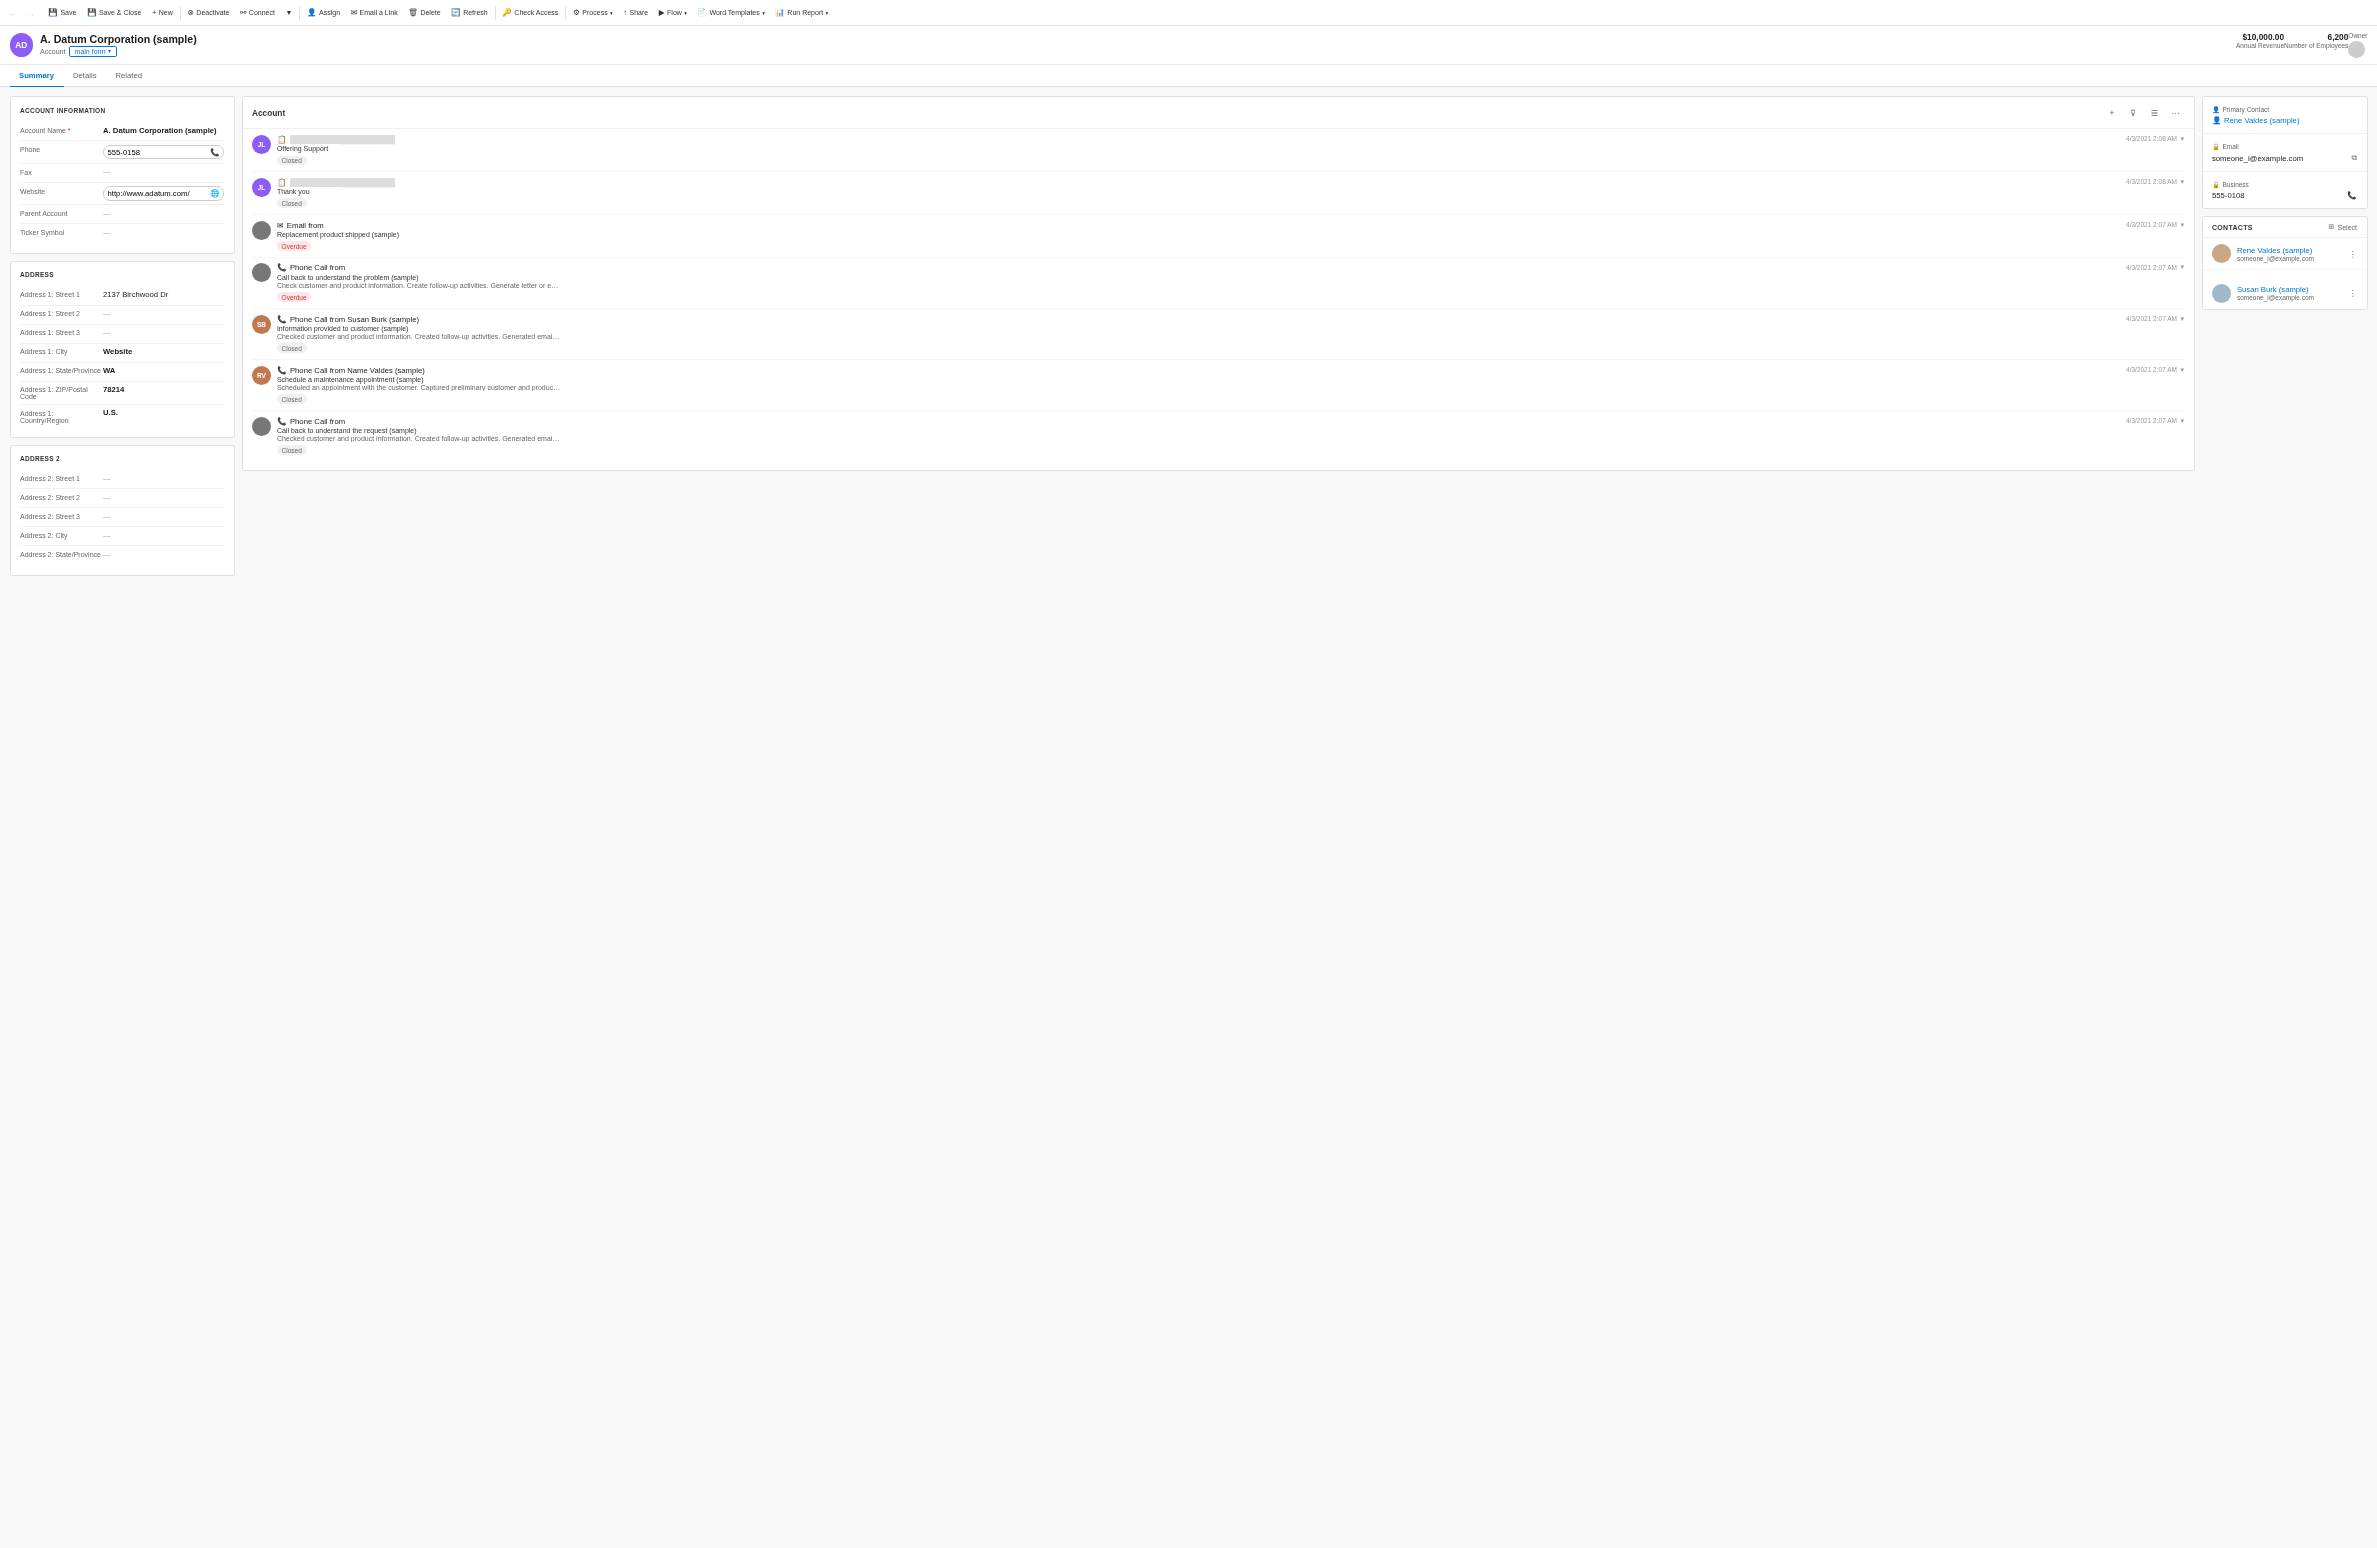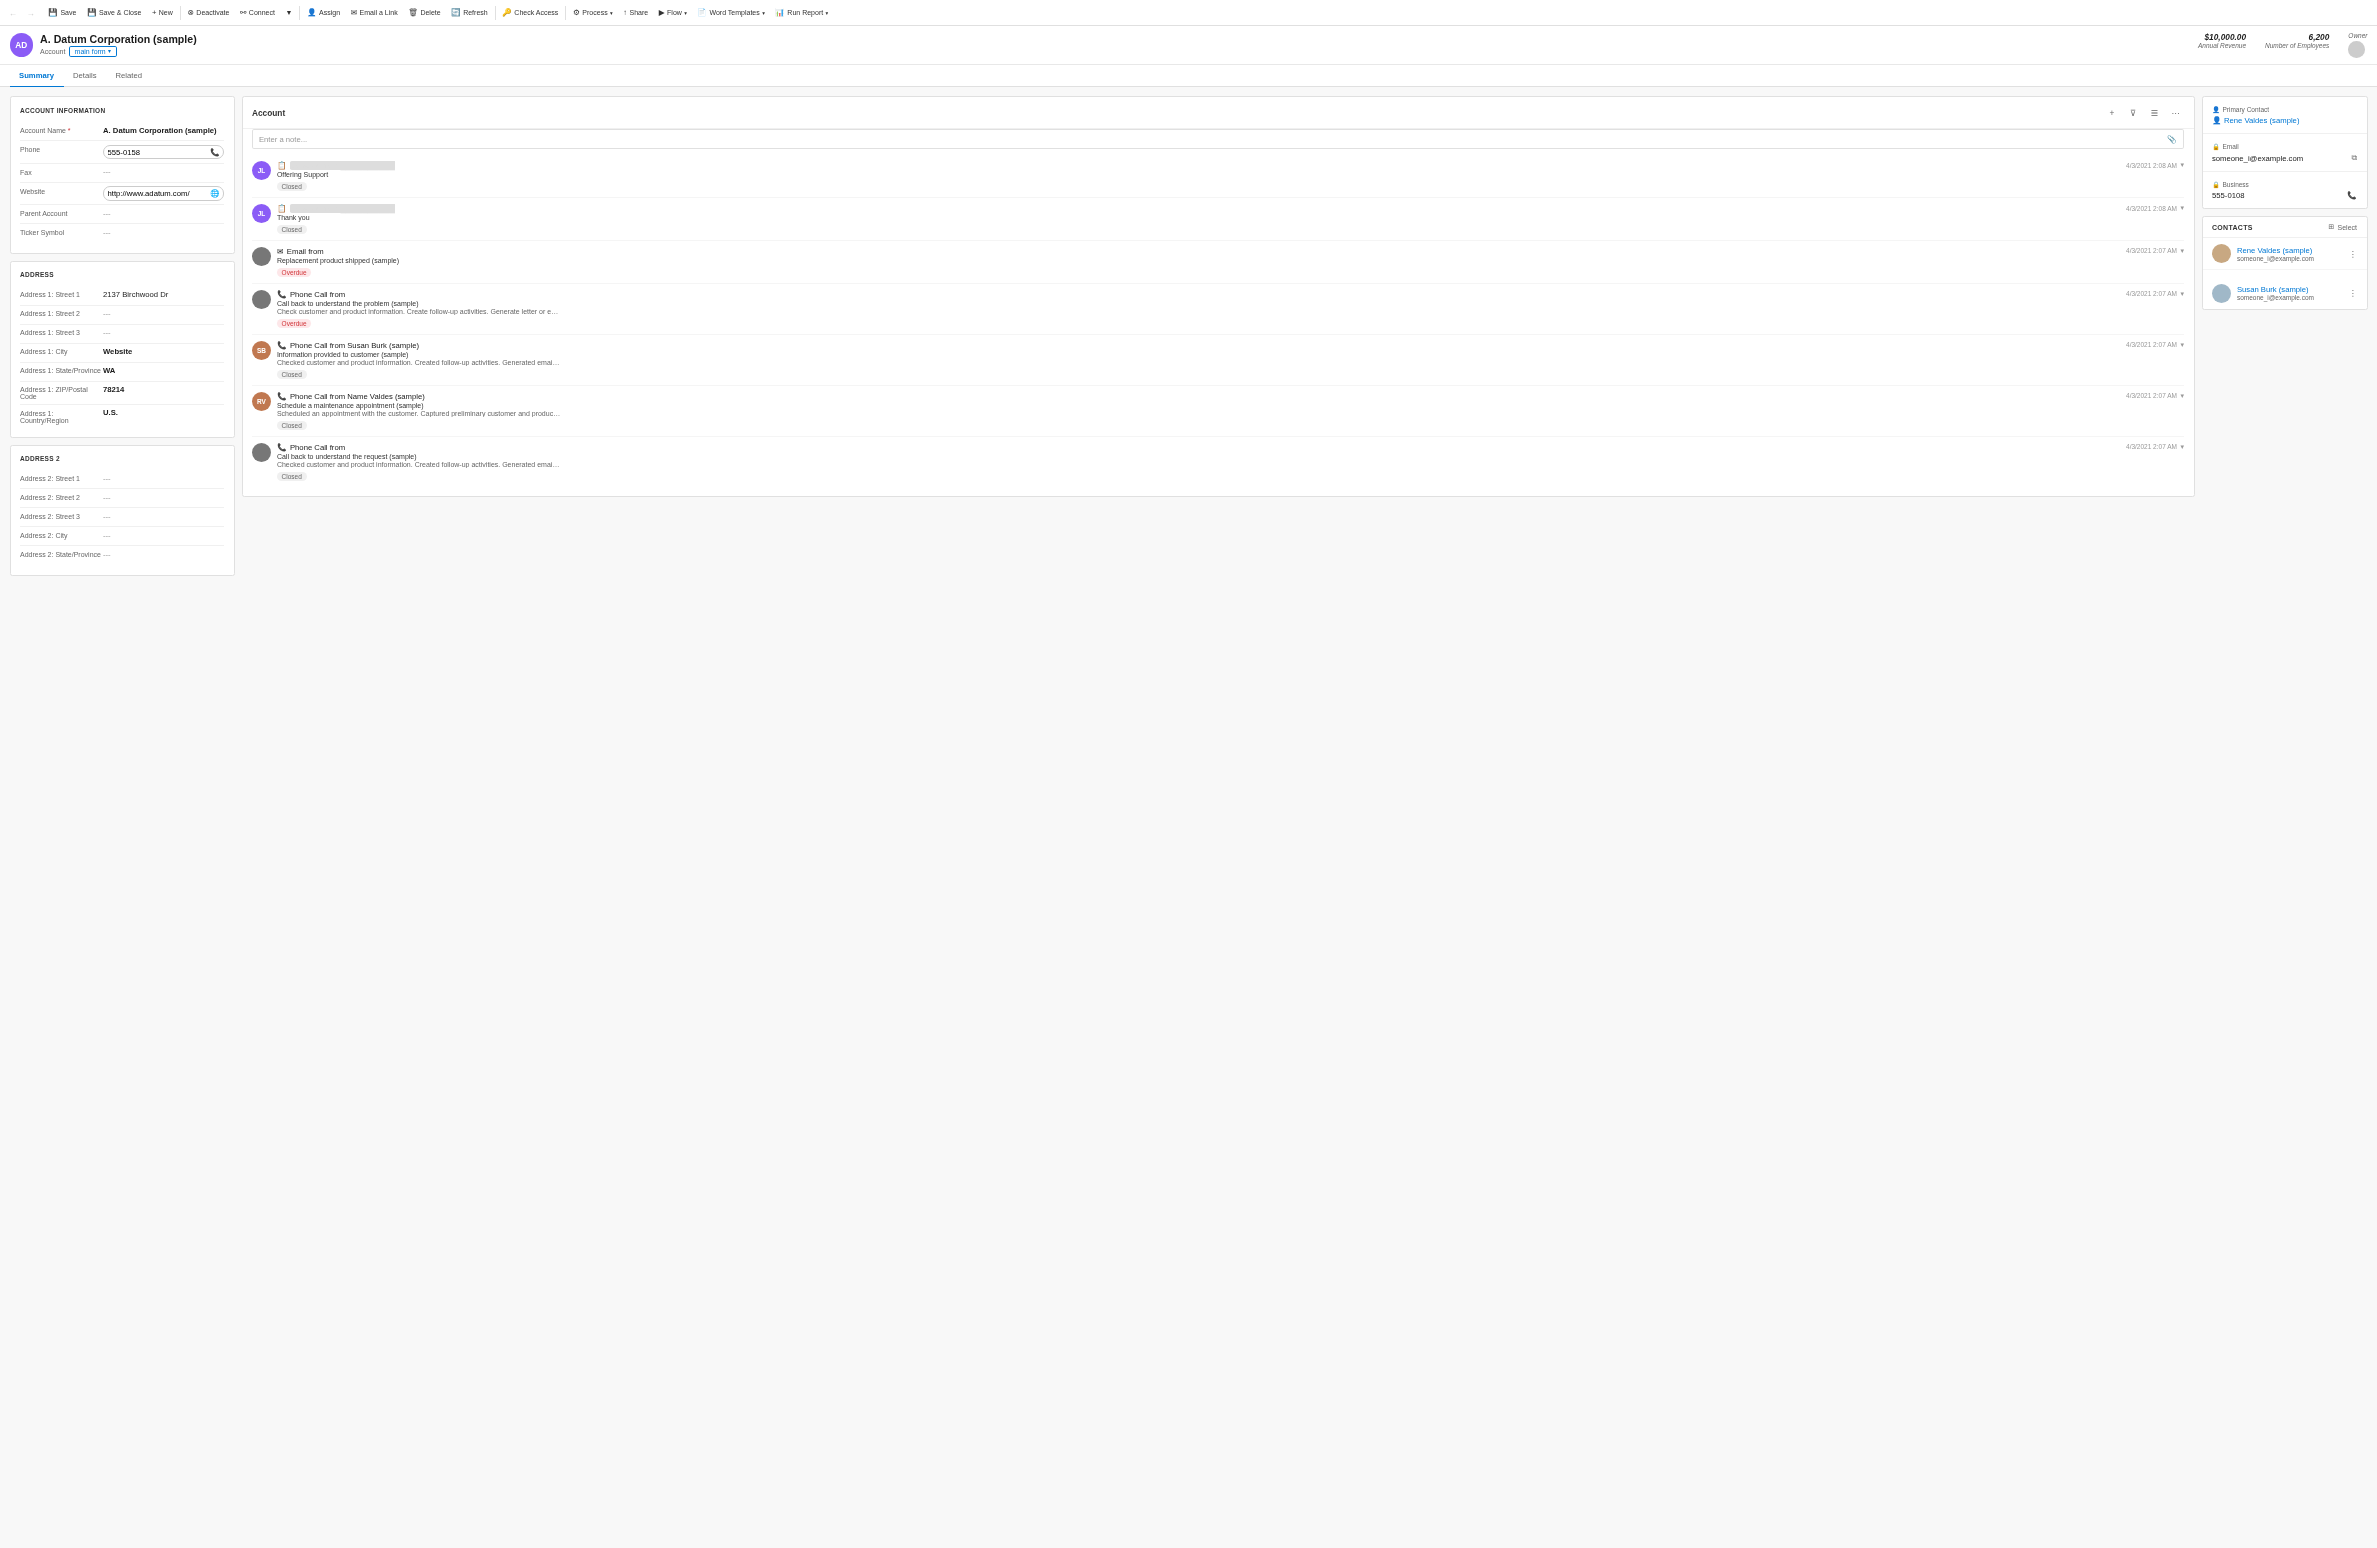--- a/index.html
+++ b/index.html
@@ -68,23 +68,22 @@
     .form-selector {
       border: 0.6px solid #0078d4;
       border-radius: 1.8px;
       padding: 1.2px 4.7px;
       font-size: 7px;
       color: #0078d4;
       cursor: pointer;
       display: flex; align-items: center; gap: 2.4px;
     }
     .record-stats {
-      display: flex; gap: 19px;
+      display: flex; 
       margin-left: auto;
-      font-style: italic;
     }
     .stat-item { text-align: right; }
     .stat-value { font-size: 8.3px; font-weight: 600; color: #1a1a1a; }
     .stat-label { font-size: 6.5px; color: #666; }
     .owner-avatar { width: 16.6px; height: 16.6px; background: #ccc; border-radius: 50%; }
 
     
     .tabs-bar {
       display: flex;
       border-bottom: 0.6px solid #e0e0e0;
@@ -523,24 +522,20 @@
         <span class="timeline-title">Account</span>
         <div class="timeline-actions">
           <button class="timeline-action">+</button>
           <button class="timeline-action">⊽</button>
           <button class="timeline-action">☰</button>
           <button class="timeline-action">⋯</button>
         </div>
       </div>
 
 
-      <div class="note-input">
-        <span>Enter a note...</span>
-        <span class="clip-icon">📎</span>
-      </div>
 
       <div class="timeline-items">
 
         <div class="timeline-item">
           <div class="item-avatar" style="background:#8b5cf6">JL</div>
           <div class="item-body">
             <div class="item-header">
               <div class="item-title">
                 <span>📋</span>
                 <span style="background:#ddd;color:#ddd;border-radius:1.8px">Donation from ██████████</span>

